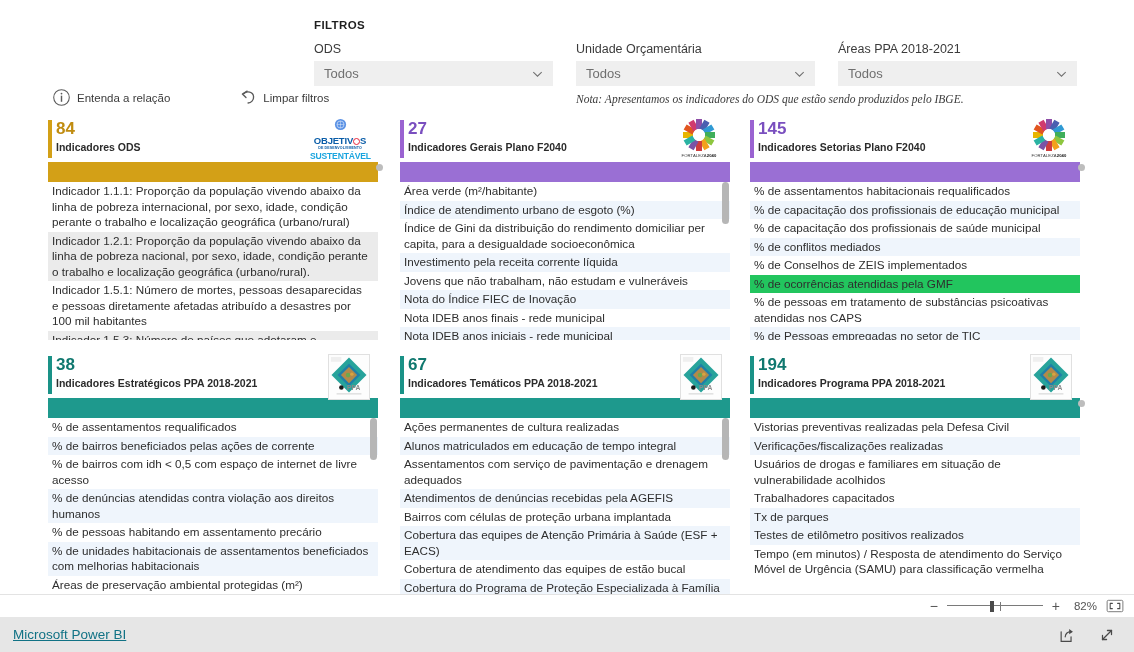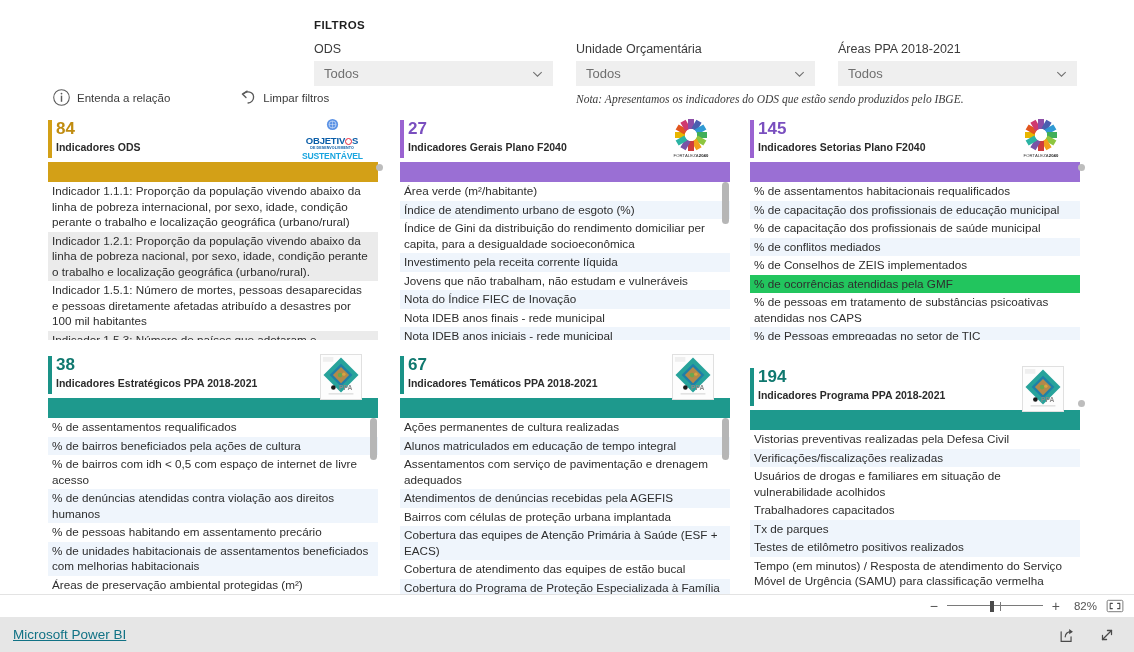--- a/index.html
+++ b/index.html
@@ -68,21 +68,21 @@
   .card.c3 { left: 750px; top: 0;   width: 330px; height: 222px; }
   .card.c4 { left: 48px;  top: 236px; width: 330px; height: 242px; }
   .card.c5 { left: 400px; top: 236px; width: 330px; height: 242px; }
   .card.c6 { left: 750px; top: 236px; width: 330px; height: 242px; }
 
   .kpi { position: relative; height: 44px; padding-left: 8px; }
   .kpi-bar { position: absolute; left: 0; top: 2px; width: 4px; height: 38px; }
   .kpi-value { font-size: 17px; font-weight: bold; line-height: 22px; }
   .kpi-label { font-size: 10.5px; font-weight: bold; color: #2b2b2b; line-height: 14px; }
 
-  .card-logo { position: absolute; right: 16px; top: 0px; }
+  .card-logo { position: absolute; right: 8px; top: 0px; }
 
   .table-head { height: 20px; width: 100%; }
   .table-body { position: relative; overflow: hidden; }
   .card.c1 .table-body,
   .card.c2 .table-body,
   .card.c3 .table-body { height: 158px; }
   .card.c4 .table-body,
   .card.c5 .table-body,
   .card.c6 .table-body { height: 178px; }
 
@@ -334,21 +334,21 @@
                 </g>
                 <circle cx="13" cy="34" r="2.4" fill="#1a1a1a"></circle>
                 <text x="19" y="37" font-family="Liberation Sans" font-size="7" font-weight="bold" fill="#8a8a8a">PPA</text>
                 <rect x="8" y="40" width="26" height="1.4" fill="#dcdcdc"></rect>
               </svg></div>
           </div>
         </div>
         <div class="table-head" style="background: rgb(30, 153, 141);"></div>
         <div class="table-body">
           <div class="row" style="background: rgb(255, 255, 255);">% de assentamentos requalificados</div>
-          <div class="row" style="background: rgb(239, 245, 252);">% de bairros beneficiados pela ações de cultura</div>
+          <div class="row" style="background: rgb(239, 245, 252);">% de bairros beneficiados pelas ações de corrente</div>
           <div class="row" style="background: rgb(255, 255, 255);">% de bairros com idh &lt; 0,5 com espaço de internet de livre acesso</div>
           <div class="row" style="background: rgb(239, 245, 252);">% de denúncias atendidas contra violação aos direitos humanos</div>
           <div class="row" style="background: rgb(255, 255, 255);">% de pessoas habitando em assentamento precário</div>
           <div class="row" style="background: rgb(239, 245, 252);">% de unidades habitacionais de assentamentos beneficiados com melhorias habitacionais</div>
           <div class="row" style="background: rgb(255, 255, 255);">Áreas de preservação ambiental protegidas (m²)</div>
           <div class="scrollbar" style="height: 100%;">
             <div class="thumb" style="top: 0px; height: 42px;"></div>
           </div>
         </div>
       </div>
@@ -385,21 +385,21 @@
           <div class="row" style="background: rgb(255, 255, 255);">Cobertura de atendimento das equipes de estão bucal</div>
           <div class="row" style="background: rgb(239, 245, 252);">Cobertura do Programa de Proteção Especializada à Família</div>
           <div class="scrollbar" style="height: 100%;">
             <div class="thumb" style="top: 0px; height: 42px;"></div>
           </div>
         </div>
       </div>
     <div class="card c6">
         <div class="kpi">
           <div class="kpi-bar" style="background: rgb(26, 146, 135);"></div>
-          <div class="kpi-value" style="color: rgb(16, 120, 111); margin-top: 12px;">194</div>
+          <div class="kpi-value" style="color: rgb(16, 120, 111);">194</div>
           <div class="kpi-label">Indicadores Programa PPA 2018-2021</div>
           <div class="card-logo">
             <div class="ppa"><svg viewBox="0 0 42 46" width="40" height="44">
                 <rect width="42" height="46" fill="#fdfdfd"></rect>
                 <rect x="2" y="2" width="11" height="5" fill="#efefef"></rect>
                 <g transform="translate(21,21)">
                   <rect x="-13" y="-13" width="26" height="26" transform="rotate(45)" fill="#27a39b"></rect>
                   <rect x="-8.5" y="-8.5" width="17" height="17" transform="rotate(45)" fill="#1f7fa8"></rect>
                   <rect x="-6" y="-6" width="12" height="12" transform="rotate(45)" fill="#b2894a"></rect>
                   <circle cx="-1" cy="0" r="2.4" fill="#6aa84f"></circle>

